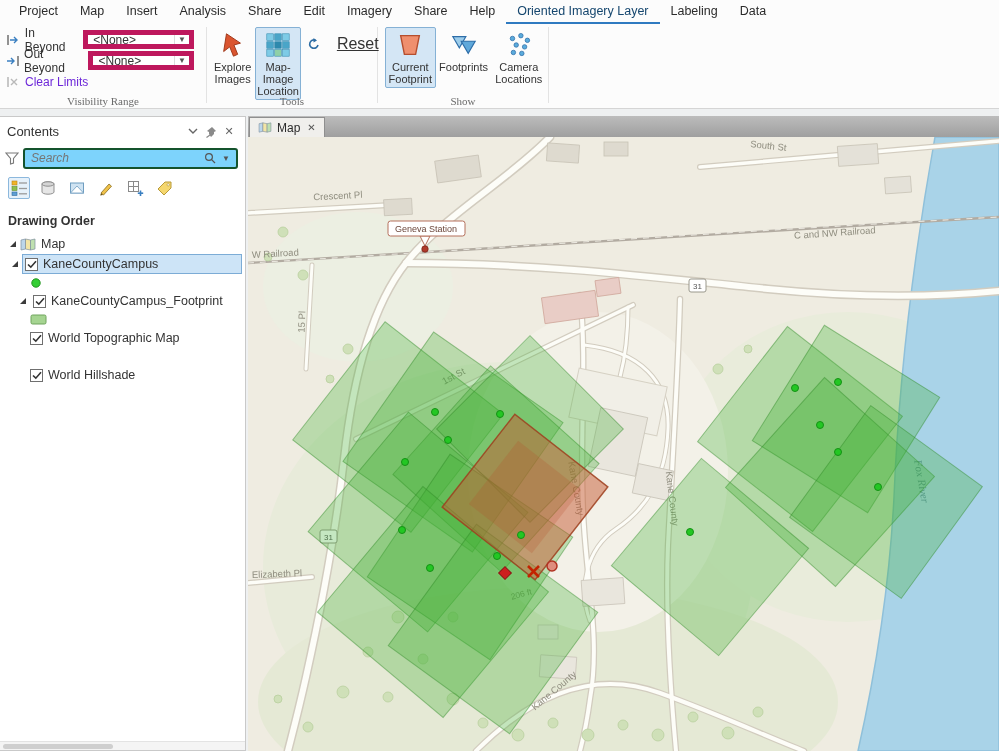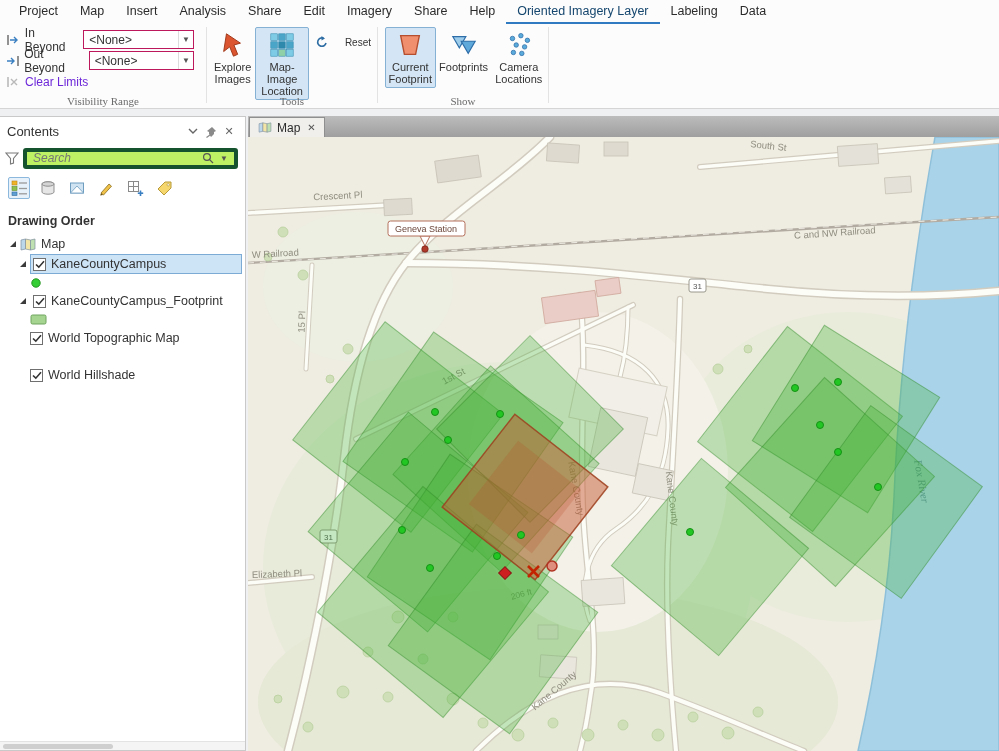--- a/index.html
+++ b/index.html
@@ -14,37 +14,37 @@
   .tab { padding:4px 11px; font-size:12.5px; display:flex; align-items:center; color:#2b2b2b; border-bottom:2px solid transparent; cursor:default; white-space:nowrap; }
   .tab.active { color:#15466e; border-bottom-color:#2f7ac0; }
   .ribbon-body { display:flex; height:84px; }
   .rgroup { position:relative; height:84px; }
   .rgroup-label { position:absolute; bottom:1px; left:0; right:0; text-align:center; font-size:11px; color:#6b6b6b;font-family:Liberation Serif, serif; }
   .rdivider { width:1px; background:#e3e3e3; height:76px; margin-top:3px; }
   
   .vr { width:206px; padding:5px 0 0 6px; }
   .vr-row { display:flex; align-items:center; height:21px; font-size:12px; gap:5px; }
   .vr-row.disabled { color:#6d28d9; }
-  .combo { margin-left:auto; margin-right:12px; width:112px; height:19px; border:1px solid #be185d; background:#fff; display:flex; align-items:center; font-size:12px; }
+  .combo { margin-left:auto; margin-right:12px; width:112px; height:19px; border:5px solid #be185d; background:#fff; display:flex; align-items:center; font-size:12px; }
   .combo .val { flex:1; padding-left:5px; white-space:nowrap; }
   .combo .caret { width:15px; height:100%; border-left:1px solid #dcdcdc; display:flex; align-items:center; justify-content:center; font-size:8px; color:#555; }
   
   .tools { width:170px; display:flex; align-items:flex-start; padding:3px 2px 0 5px; gap:2px; }
   .show { width:170px; display:flex; align-items:flex-start; padding:3px 2px 0 7px; gap:3px; }
   .bigbtn { display:flex; flex-direction:column; align-items:center; padding:3px 1px 2px; border:1px solid transparent; border-radius:2px; font-size:11px; line-height:12px; text-align:center; color:#333; width:50px; }
   .bigbtn.hl { background:#d4e6f5; border-color:#85b1d5; }
   .bigbtn .bicon { width:30px; height:28px; margin-bottom:2px; flex:none; }
-  .resetbtn { display:flex; align-items:center; gap:16px; font-size:10px; margin-top:6px; padding:2px 4px; }
+  .resetbtn { display:flex; align-items:center; gap:16px; font-size:16px; margin-top:6px; padding:2px 4px;text-decoration:underline; }
   
   .panel { position:absolute; top:116px; left:0; width:246px; height:635px; background:#ffffff; border:1px solid #c9c9c9; border-left:none; }
   .panel-header { height:29px; display:flex; align-items:center; padding:0 7px; font-size:13px; }
   .panel-header .spacer { flex:1; }
   .ph-ic { width:18px; height:18px; display:flex; align-items:center; justify-content:center; color:#666; font-size:11px; }
   .search-row { display:flex; align-items:center; padding:0 7px 0 5px; gap:4px; height:24px; }
-  .searchbox { flex:1; height:21px; border:4px solid #14532d; border-radius:3px; display:flex; align-items:center; background:#bef264; padding-right:2px; }
+  .searchbox { flex:1; height:21px; border:2px solid #14532d; border-radius:3px; display:flex; align-items:center; background:#7dd3fc; padding-right:2px; }
   .searchbox input { border:none; outline:none; flex:1; min-width:0; font-size:12px; font-style:italic; color:#444; padding:0 6px; background:transparent; font-family:"Liberation Sans", sans-serif; }
   .sb-ic { width:16px; display:flex; align-items:center; justify-content:center; color:#555; }
   .view-icons { display:flex; gap:7px; padding:7px 8px 5px; align-items:center; }
   .vicon { width:22px; height:22px; display:flex; align-items:center; justify-content:center; border:1px solid transparent; border-radius:2px; }
   .vicon.sel { background:#e6f1fa; border-color:#8cb8dd; }
   .dorder { font-weight:bold; font-size:12.5px; padding:10px 8px 6px; }
   .tree { font-size:12.5px; }
   .trow { display:flex; align-items:center; height:20px; }
   .trow .tri { width:14px; display:flex; justify-content:center; flex:none; }
   .cb { width:13px; height:13px; border:1px solid #6f6f6f; background:#fff; display:flex; align-items:center; justify-content:center; margin-right:5px; flex:none; }
@@ -273,21 +273,21 @@
           </svg>
         </span>
       <svg width="16" height="13" viewBox="0 0 16 13" style="margin-right:5px">
           <polygon points="1,2 5.5,1 5.5,11 1,12" fill="#bcd6ea" stroke="#7e8f9e" stroke-width="0.7"></polygon>
           <polygon points="5.5,1 10.5,2 10.5,12 5.5,11" fill="#f3e5a5" stroke="#7e8f9e" stroke-width="0.7"></polygon>
           <polygon points="10.5,2 15,1 15,11 10.5,12" fill="#bfe0b0" stroke="#7e8f9e" stroke-width="0.7"></polygon>
         </svg>
       <span>Map</span>
     </div>
 
-    <div class="trow" style="padding-left:16px">
+    <div class="trow" style="padding-left:8px">
       <span class="tri">
           <svg width="8" height="8">
             <polygon points="7,1 7,7 1,7" fill="#3c3c3c"></polygon>
           </svg>
         </span>
       <div class="rowhl sel">
         <span class="cb">
             <svg width="10" height="9" viewBox="0 0 10 9">
               <path d="M1,4.5 L3.8,7.2 L9,1.2" fill="none" stroke="#333" stroke-width="1.6"></path>
             </svg>

